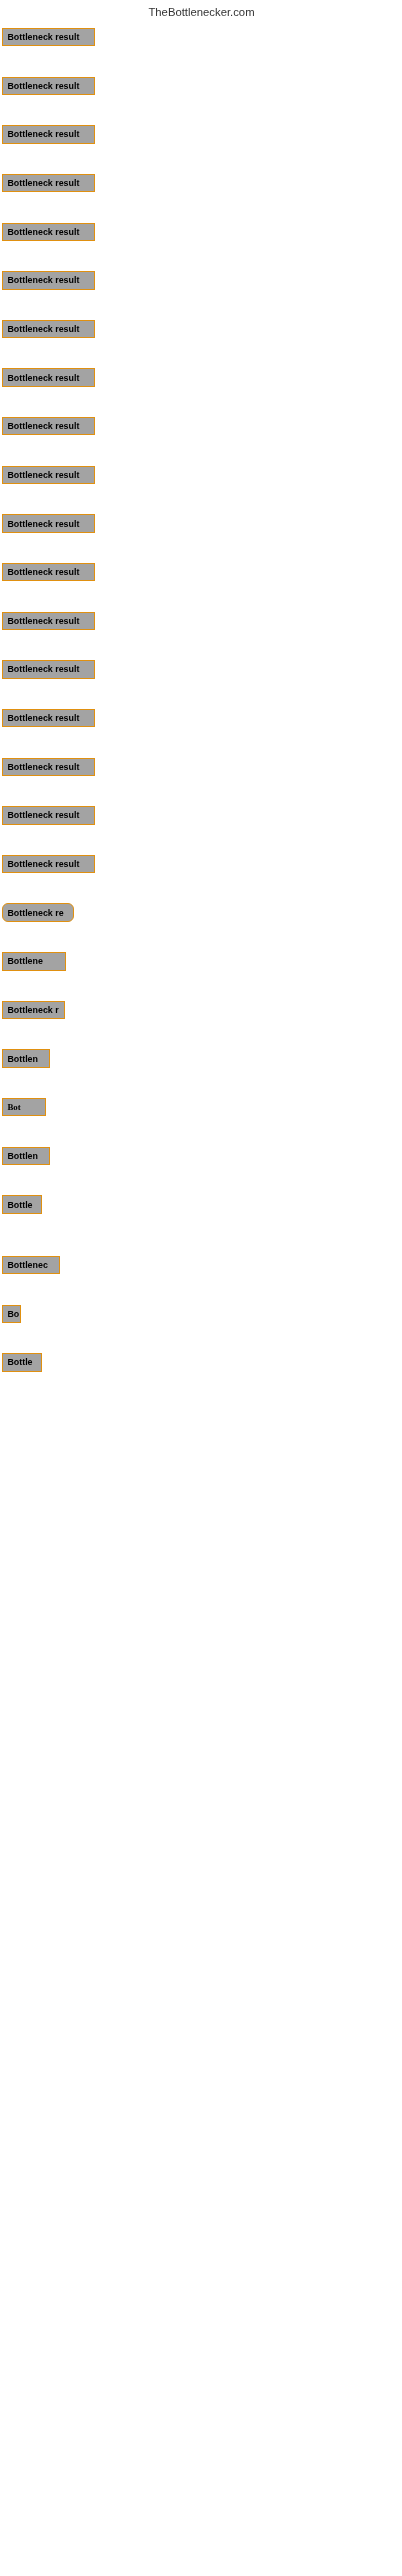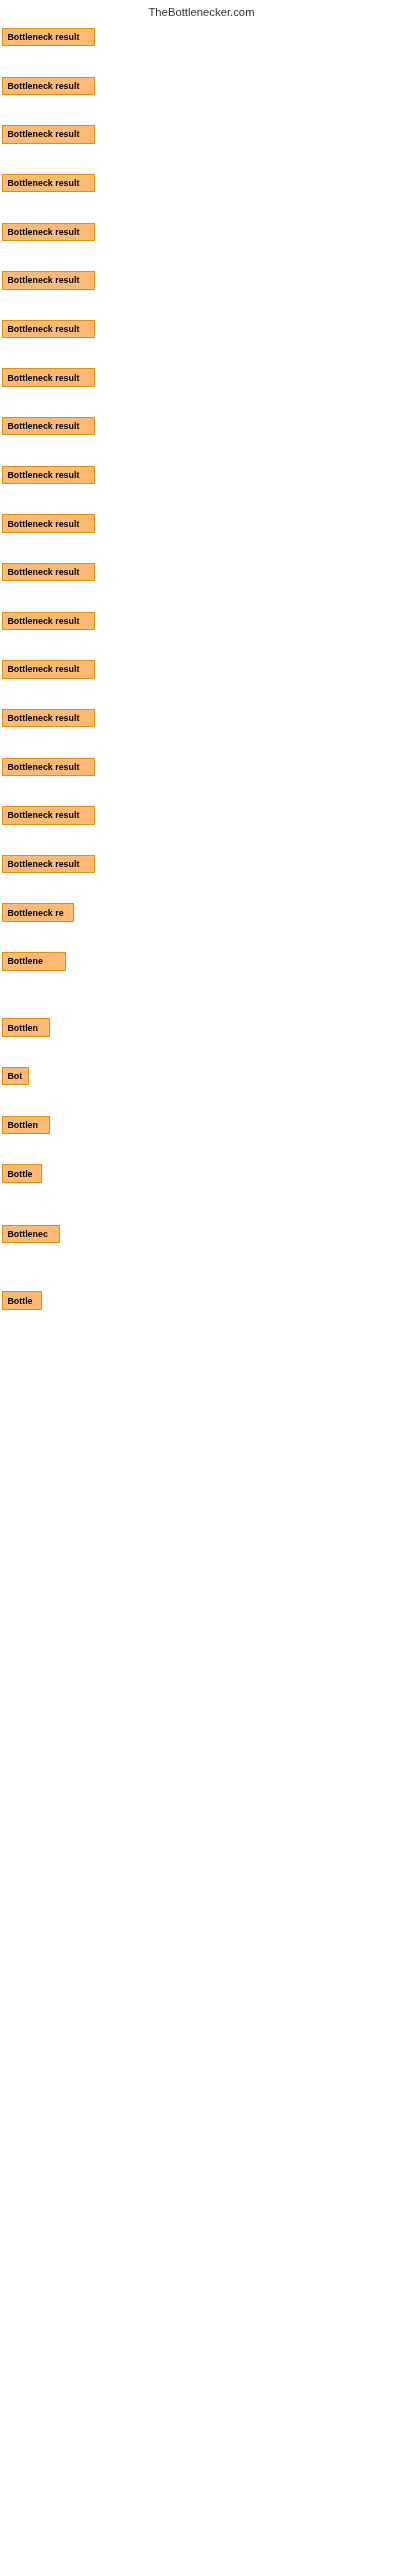--- a/index.html
+++ b/index.html
@@ -24,21 +24,21 @@
       font-weight: normal;
     }
 
     .bottleneck-item {
       margin: 0 0 6.4px 0;
       padding: 1.6px 0;
     }
 
     .bottleneck-badge {
       display: inline-block;
-      background-color: #fdba74;
+      background-color: #a3a3a3;
       color: #000;
       font-size: 8.9px;
       font-weight: bold;
       padding: 3.2px 4.8px;
       border: 0.8px solid #e09010;
       white-space: nowrap;
       overflow: hidden;
     }
 
     .items-container {
@@ -82,32 +82,34 @@
     <div class="bottleneck-item" style="margin-top: 0px;"><span class="bottleneck-badge" style="width: 93px;">Bottleneck result</span></div>
     <div style="height: 17.7px;"></div>
     <div class="bottleneck-item" style="margin-top: 0px;"><span class="bottleneck-badge" style="width: 93px;">Bottleneck result</span></div>
     <div style="height: 17.7px;"></div>
     <div class="bottleneck-item" style="margin-top: 0px;"><span class="bottleneck-badge" style="width: 93px;">Bottleneck result</span></div>
     <div style="height: 17.7px;"></div>
     <div class="bottleneck-item" style="margin-top: 0px;"><span class="bottleneck-badge" style="width: 93px;">Bottleneck result</span></div>
     <div style="height: 17.7px;"></div>
     <div class="bottleneck-item" style="margin-top: 0px;"><span class="bottleneck-badge" style="width: 93px;">Bottleneck result</span></div>
     <div style="height: 17.7px;"></div>
-    <div class="bottleneck-item" style="margin-top: 0px;"><span class="bottleneck-badge" style="width: 72px;">Bottleneck re</span></div>
+    <div class="bottleneck-item" style="margin-top: 0px;"><span class="bottleneck-badge" style="width: 72px; border-radius: 6px;">Bottleneck re</span></div>
     <div style="height: 17.7px;"></div>
     <div class="bottleneck-item" style="margin-top: 0px;"><span class="bottleneck-badge" style="width: 64px;">Bottlene</span></div>
     <div style="height: 17.7px;"></div>
+    <div class="bottleneck-item" style="margin-top: 0px;"><span class="bottleneck-badge" style="width: 63px;">Bottleneck r</span></div>
     <div style="height: 17.7px;"></div>
     <div class="bottleneck-item" style="margin-top: 0px;"><span class="bottleneck-badge" style="width: 48px;">Bottlen</span></div>
     <div style="height: 17.7px;"></div>
-    <div class="bottleneck-item" style="margin-top: 0px;"><span class="bottleneck-badge" style="width: 27px;">Bot</span></div>
+    <div class="bottleneck-item" style="margin-top: 0px;"><span class="bottleneck-badge" style="width: 44px; font-family: Liberation Serif, serif;">Bot</span></div>
     <div style="height: 17.7px;"></div>
     <div class="bottleneck-item" style="margin-top: 0px;"><span class="bottleneck-badge" style="width: 48px;">Bottlen</span></div>
     <div style="height: 17.7px;"></div>
     <div class="bottleneck-item" style="margin-top: 0px;"><span class="bottleneck-badge" style="width: 40px;">Bottle</span></div>
     <div style="height: 17.7px;"></div>
     <div class="bottleneck-item" style="margin-top: 12px;"><span class="bottleneck-badge" style="width: 58px;">Bottlenec</span></div>
     <div style="height: 17.7px;"></div>
+    <div class="bottleneck-item" style="margin-top: 0px;"><span class="bottleneck-badge" style="width: 19.3px;">Bo</span></div>
     <div style="height: 17.7px;"></div>
     <div class="bottleneck-item" style="margin-top: 0px;"><span class="bottleneck-badge" style="width: 40px;">Bottle</span></div>
     <div style="height: 17.7px;"></div>
   </div>
 
 
 </body></html>

